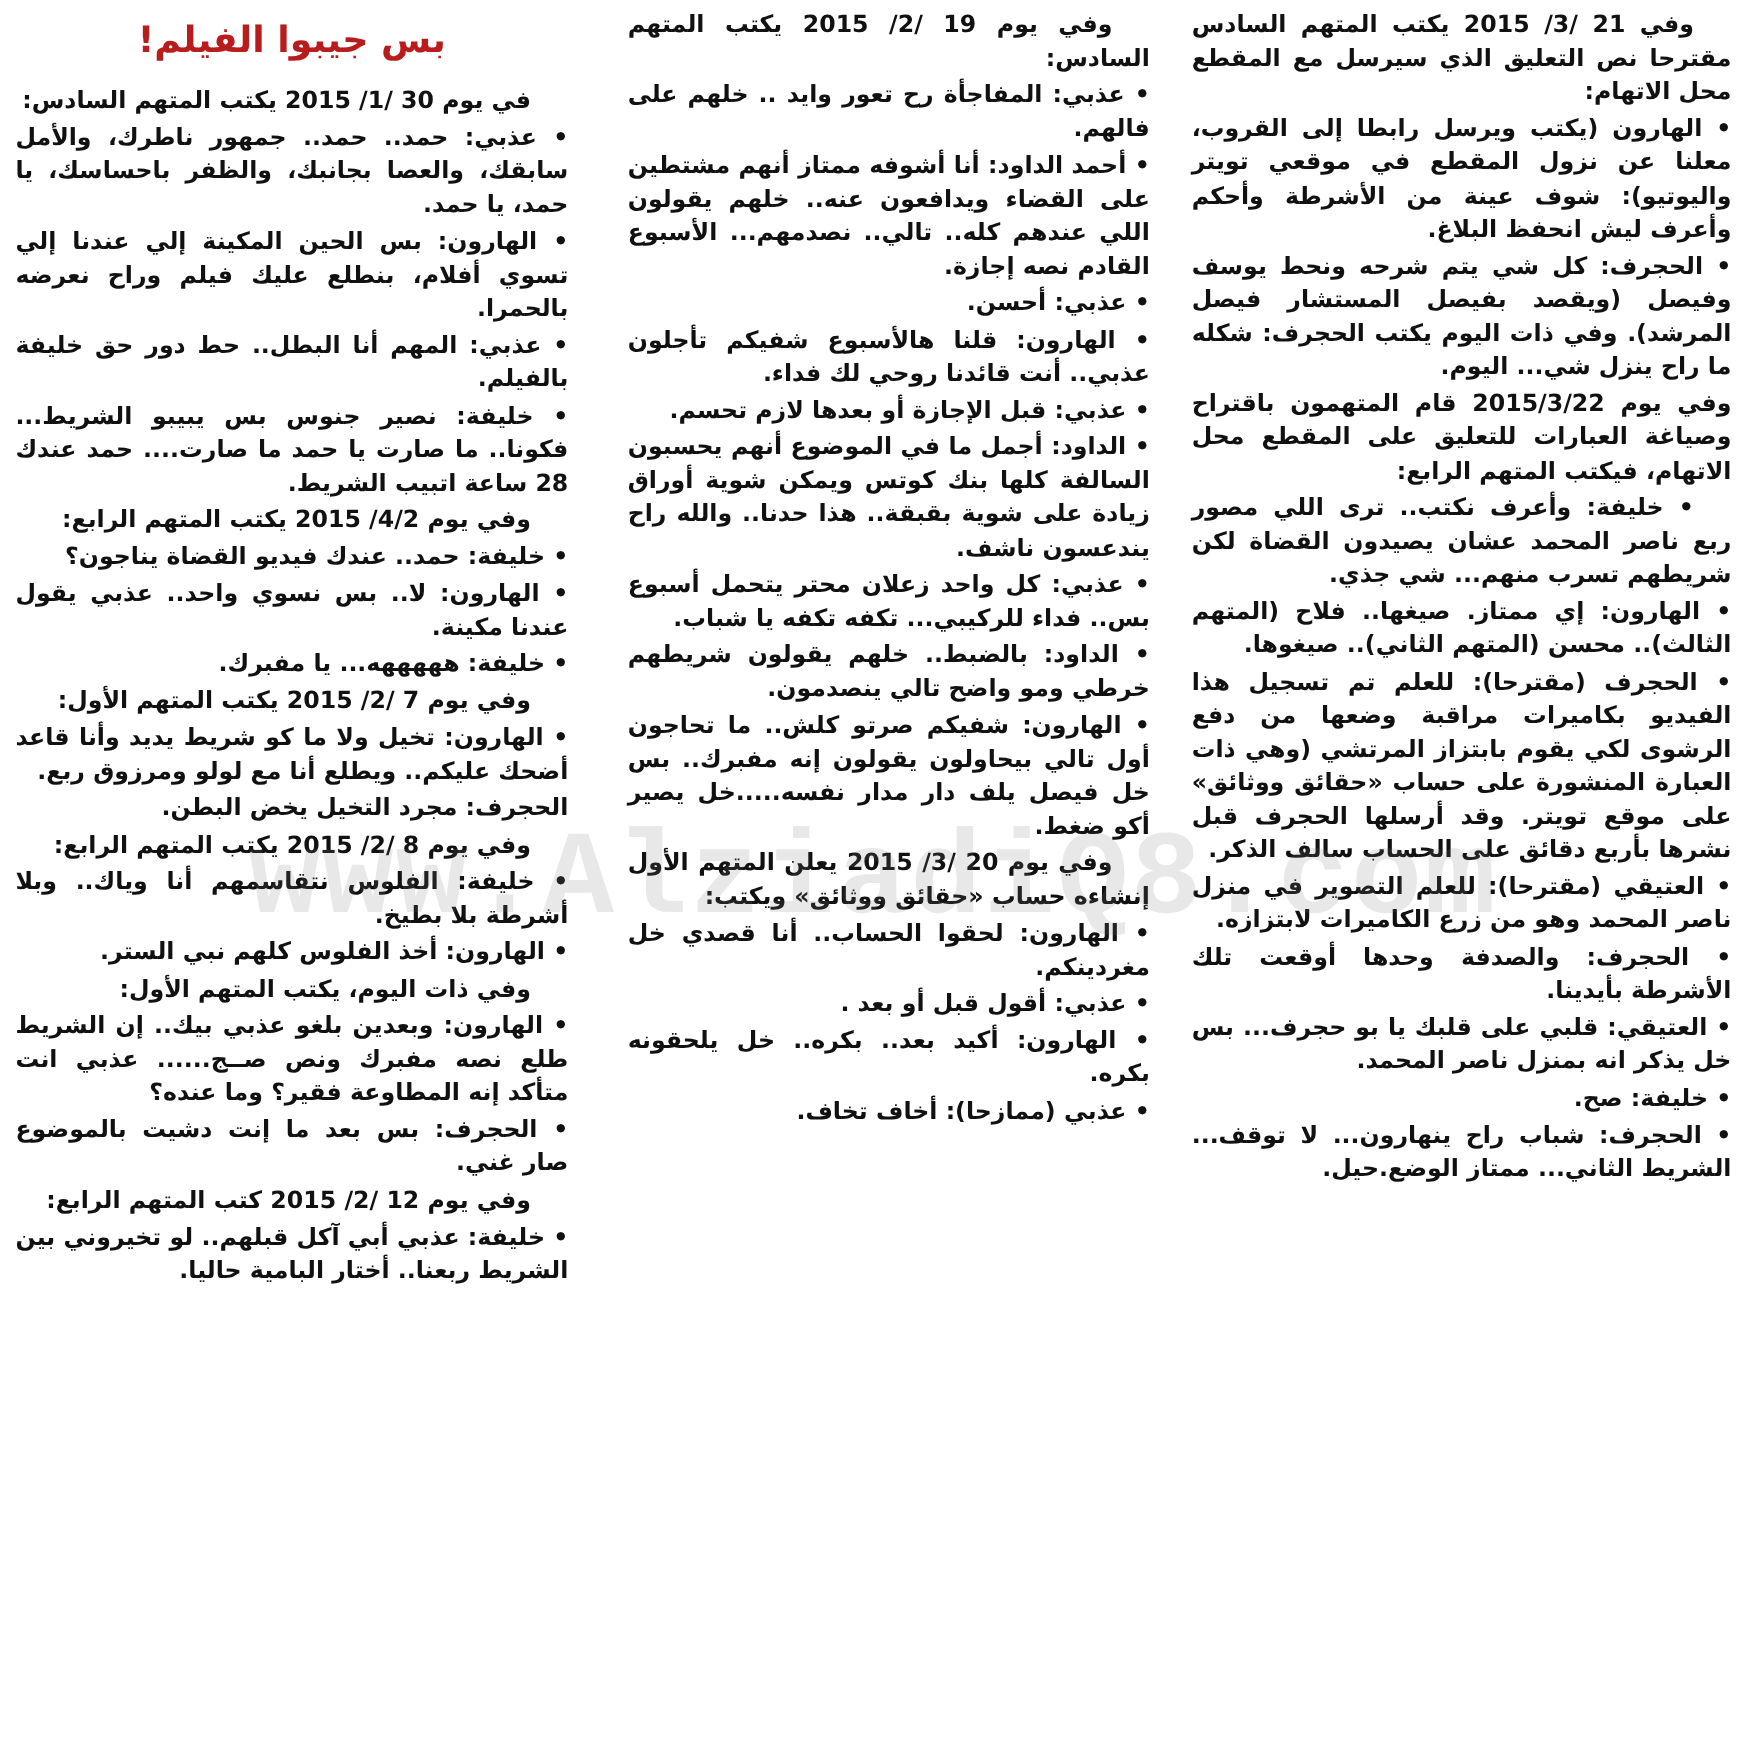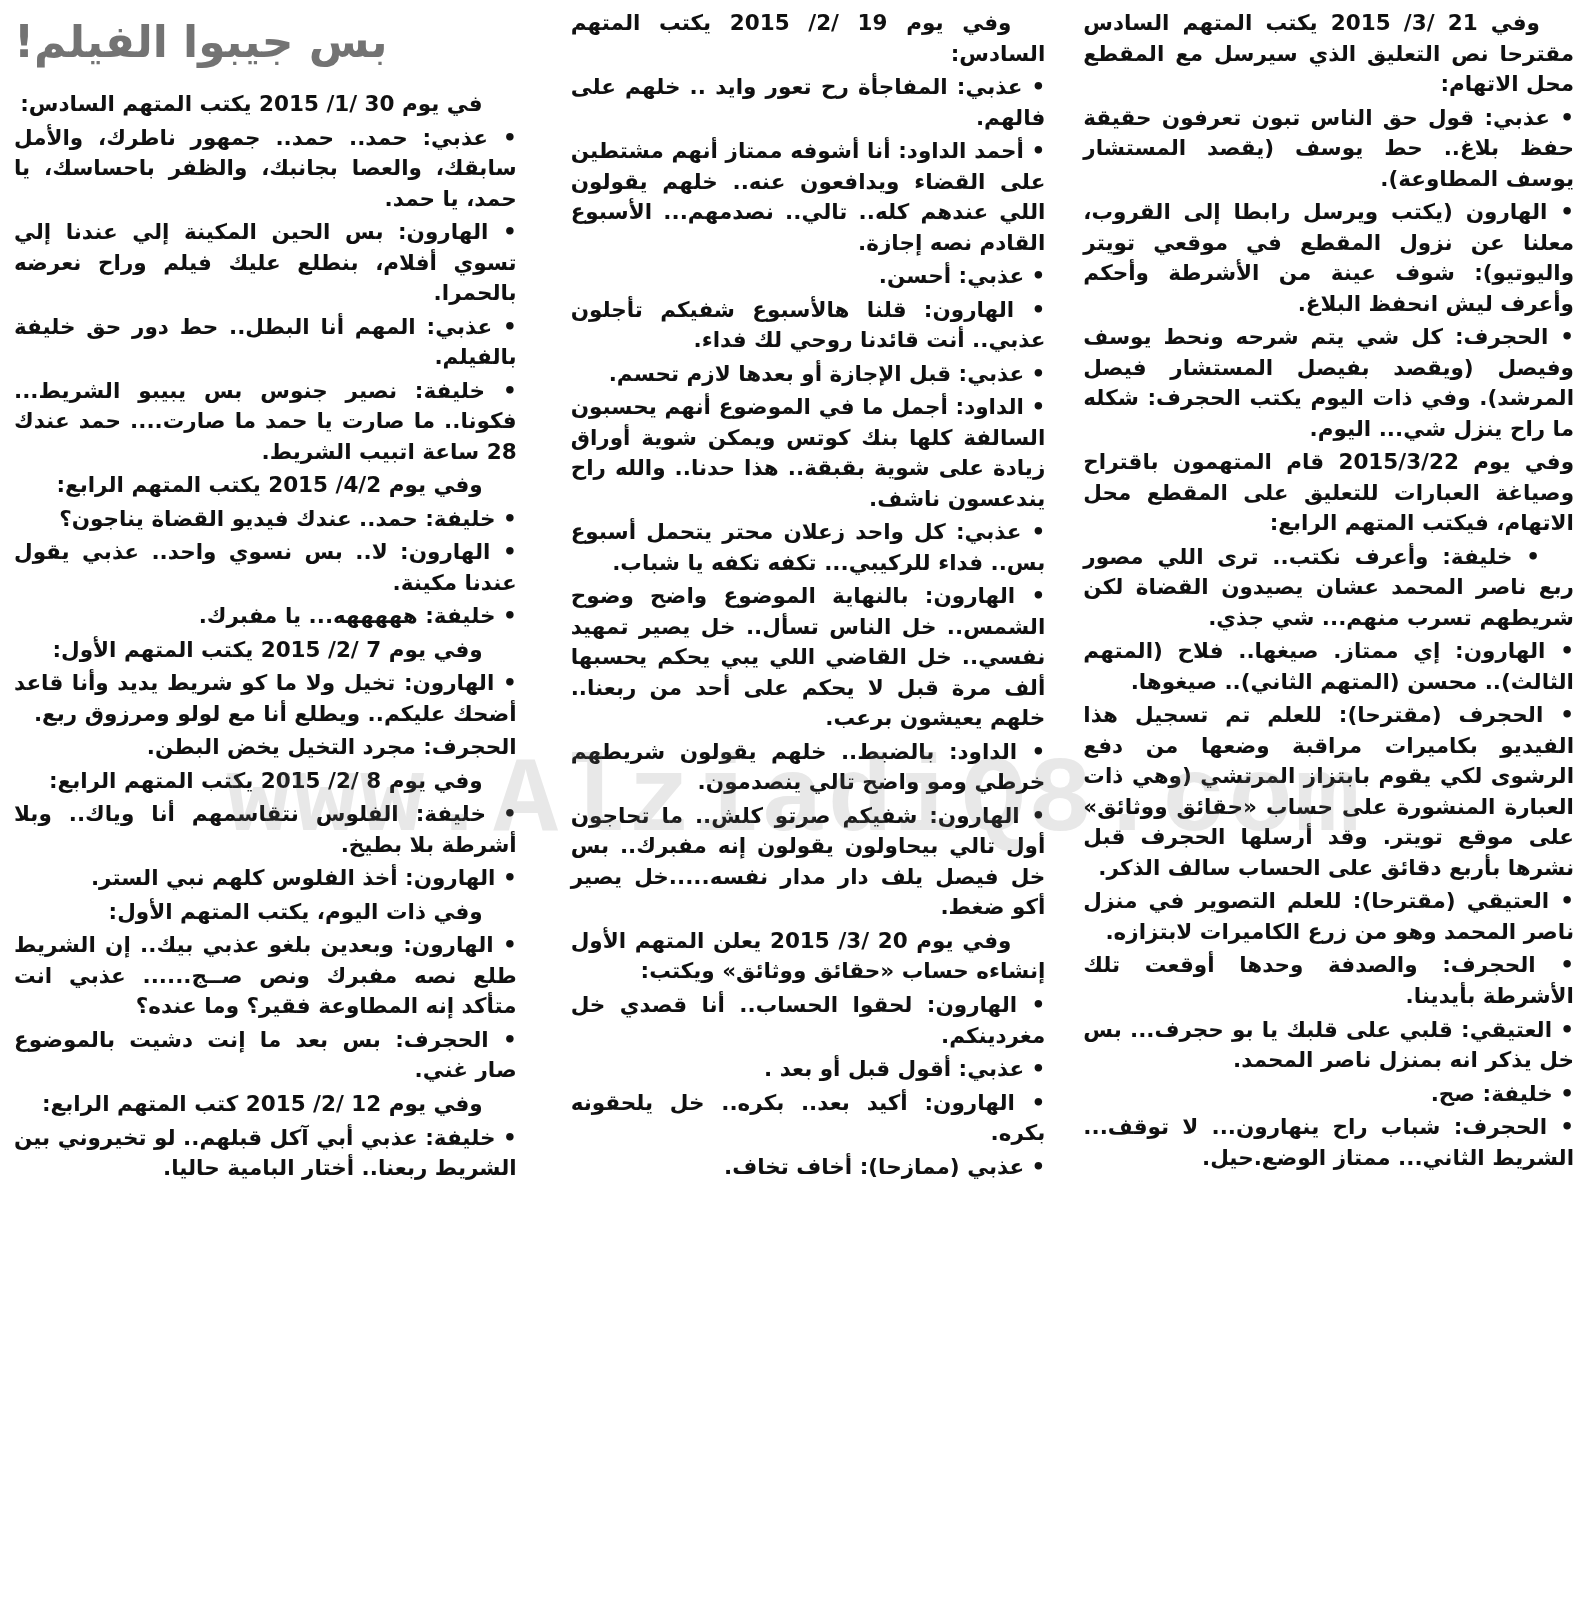--- a/index.html
+++ b/index.html
@@ -42,24 +42,24 @@
     flex-direction: row;
     gap: 26px;
     height: 100%;
     align-items: flex-start;
   }
   .col {
     flex: 1 1 0;
     min-width: 0;
   }
   .headline {
-    text-align: left;
-    font-size: 44px;
+    text-align: center;
+    font-size: 33px;
     font-weight: bold;
-    color: #737373;
+    color: #b91c1c;
     margin: 8px 0 22px 0;
     letter-spacing: -1px;
   }
   p.para {
     margin: 0 0 3px 0;
     font-size: 21.5px;
     line-height: 1.42;
     text-align: justify;
     text-justify: inter-word;
     color: #111;
@@ -76,21 +76,20 @@
 <body>
 
 <div class="page">
 
   <div class="watermark">www.AlziadiQ8.com</div>
 
   <div class="columns">
 
     <div class="col col3">
       <p class="para indent">وفي 21 /3/ 2015 يكتب المتهم السادس مقترحا نص التعليق الذي سيرسل مع المقطع محل الاتهام:</p>
-      <p class="para">• عذبي: قول حق الناس تبون تعرفون حقيقة حفظ بلاغ.. حط يوسف (يقصد المستشار يوسف المطاوعة).</p>
       <p class="para">• الهارون (يكتب ويرسل رابطا إلى القروب، معلنا عن نزول المقطع في موقعي تويتر واليوتيو): شوف عينة من الأشرطة وأحكم وأعرف ليش انحفظ البلاغ.</p>
       <p class="para">• الحجرف: كل شي يتم شرحه ونحط يوسف وفيصل (ويقصد بفيصل المستشار فيصل المرشد). وفي ذات اليوم يكتب الحجرف: شكله ما راح ينزل شي... اليوم.</p>
       <p class="para">وفي يوم 2015/3/22 قام المتهمون باقتراح وصياغة العبارات للتعليق على المقطع محل الاتهام، فيكتب المتهم الرابع:</p>
       <p class="para indent">• خليفة: وأعرف نكتب.. ترى اللي مصور ربع ناصر المحمد عشان يصيدون القضاة لكن شريطهم تسرب منهم... شي جذي.</p>
       <p class="para">• الهارون: إي ممتاز. صيغها.. فلاح (المتهم الثالث).. محسن (المتهم الثاني).. صيغوها.</p>
       <p class="para">• الحجرف (مقترحا): للعلم تم تسجيل هذا الفيديو بكاميرات مراقبة وضعها من دفع الرشوى لكي يقوم بابتزاز المرتشي (وهي ذات العبارة المنشورة على حساب «حقائق ووثائق» على موقع تويتر. وقد أرسلها الحجرف قبل نشرها بأربع دقائق على الحساب سالف الذكر.</p>
       <p class="para">• العتيقي (مقترحا): للعلم التصوير في منزل ناصر المحمد وهو من زرع الكاميرات لابتزازه.</p>
       <p class="para">• الحجرف: والصدفة وحدها أوقعت تلك الأشرطة بأيدينا.</p>
       <p class="para">• العتيقي: قلبي على قلبك يا بو حجرف... بس خل يذكر انه بمنزل ناصر المحمد.</p>
       <p class="para">• خليفة: صح.</p>
@@ -99,21 +98,20 @@
 
     <div class="col col2">
       <p class="para indent">وفي يوم 19 /2/ 2015 يكتب المتهم السادس:</p>
       <p class="para">• عذبي: المفاجأة رح تعور وايد .. خلهم على فالهم.</p>
       <p class="para">• أحمد الداود: أنا أشوفه ممتاز أنهم مشتطين على القضاء ويدافعون عنه.. خلهم يقولون اللي عندهم كله.. تالي.. نصدمهم... الأسبوع القادم نصه إجازة.</p>
       <p class="para">• عذبي: أحسن.</p>
       <p class="para">• الهارون: قلنا هالأسبوع شفيكم تأجلون عذبي.. أنت قائدنا روحي لك فداء.</p>
       <p class="para">• عذبي: قبل الإجازة أو بعدها لازم تحسم.</p>
       <p class="para">• الداود: أجمل ما في الموضوع أنهم يحسبون السالفة كلها بنك كوتس ويمكن شوية أوراق زيادة على شوية بقبقة.. هذا حدنا.. والله راح يندعسون ناشف.</p>
       <p class="para">• عذبي: كل واحد زعلان محتر يتحمل أسبوع بس.. فداء للركيبي... تكفه تكفه يا شباب.</p>
-      <p class="para">• الهارون: بالنهاية الموضوع واضح وضوح الشمس.. خل الناس تسأل.. خل يصير تمهيد نفسي.. خل القاضي اللي يبي يحكم يحسبها ألف مرة قبل لا يحكم على أحد من ربعنا.. خلهم يعيشون برعب.</p>
       <p class="para">• الداود: بالضبط.. خلهم يقولون شريطهم خرطي ومو واضح تالي ينصدمون.</p>
       <p class="para">• الهارون: شفيكم صرتو كلش.. ما تحاجون أول تالي بيحاولون يقولون إنه مفبرك.. بس خل فيصل يلف دار مدار نفسه.....خل يصير أكو ضغط.</p>
       <p class="para indent">وفي يوم 20 /3/ 2015 يعلن المتهم الأول إنشاءه حساب «حقائق ووثائق» ويكتب:</p>
       <p class="para">• الهارون: لحقوا الحساب.. أنا قصدي خل مغردينكم.</p>
       <p class="para">• عذبي: أقول قبل أو بعد .</p>
       <p class="para">• الهارون: أكيد بعد.. بكره.. خل يلحقونه بكره.</p>
       <p class="para">• عذبي (ممازحا): أخاف تخاف.</p>
     </div>
 
     <div class="col col1">

